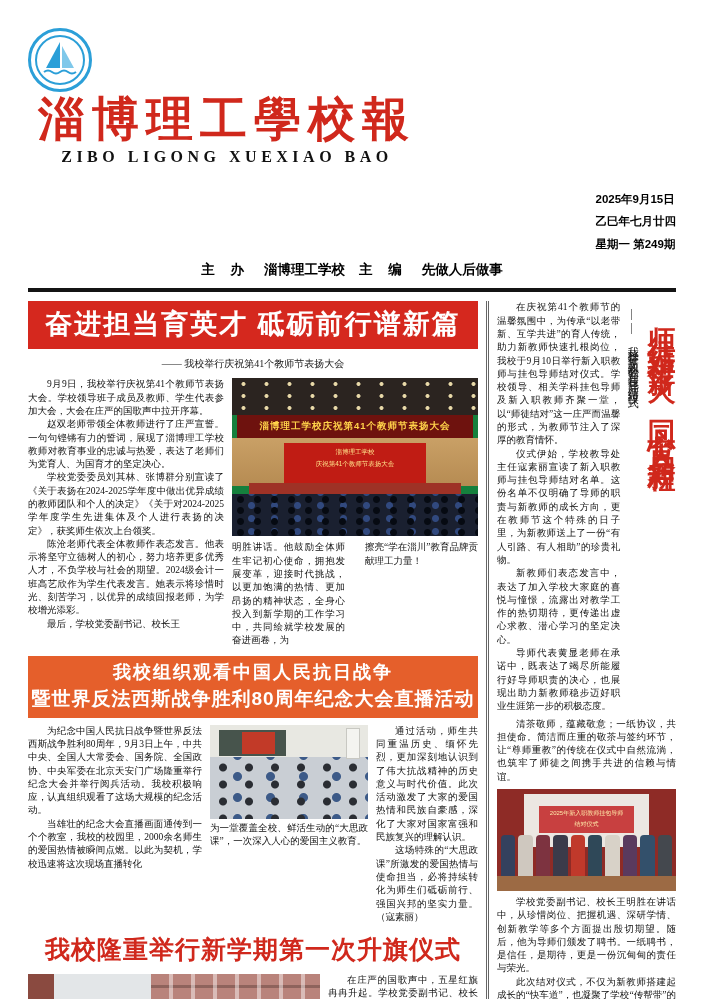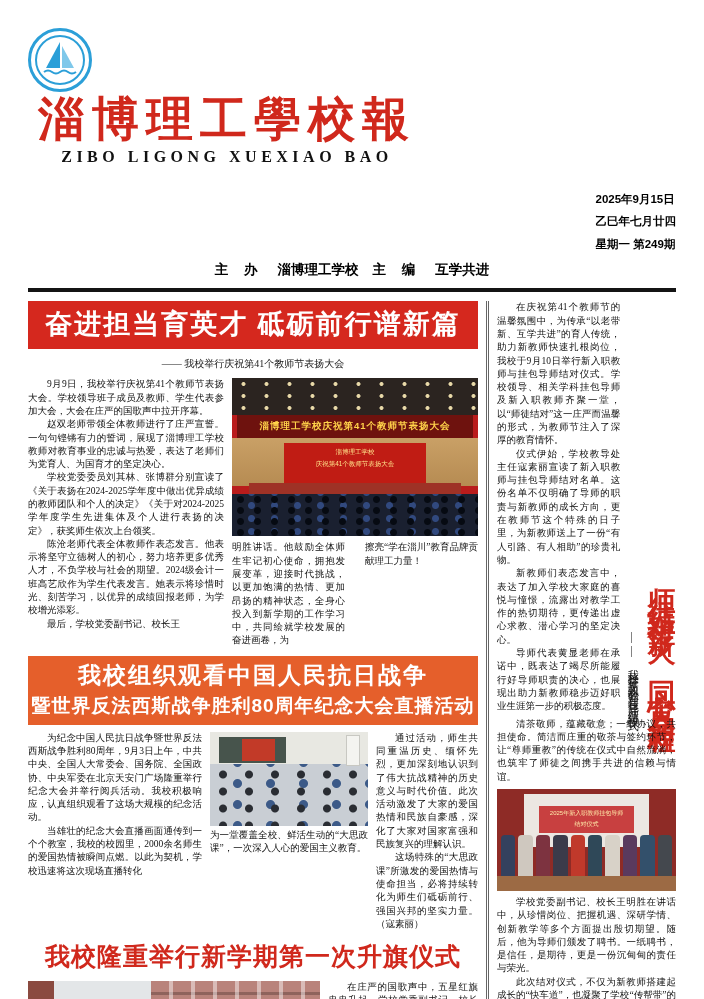--- a/index.html
+++ b/index.html
@@ -30,37 +30,37 @@
   
   .a1-banner { background:#d5281e; color:#fff; font-family:"Liberation Sans", sans-serif; font-weight:bold; font-size:27px; text-align:center; letter-spacing:2px; padding:5px 0 7px 0; }
   .a1-sub { text-align:center; font-size:10px; color:#1a1a1a; margin:8px 0 7px 0; }
   .a1-body { display:flex; gap:8px; }
   .a1-left { width:196px; flex:0 0 auto; }
   .a1-right { flex:1; }
   .a1-cols { display:flex; gap:20px; margin-top:5px; }
   .a1-col { flex:1; }
 
   
-  .photo1 { height:158px; position:relative; overflow:hidden; background:#b91c1c; }
+  .photo1 { height:158px; position:relative; overflow:hidden; background:#15803d; }
   .p1-ceiling { position:absolute; top:0; left:0; right:0; height:23%; background:#2b2420;
     background-image:radial-gradient(circle, #e8d9a8 1.5px, rgba(0,0,0,0) 2.5px); background-size:23px 12px; }
   .p1-led { position:absolute; top:23%; left:2%; right:2%; height:15%; background:#6e120e; color:#ffd24a;
     font-family:"Liberation Sans", sans-serif; font-weight:bold; font-size:9.5px; display:flex; align-items:center; justify-content:center; letter-spacing:1px; white-space:nowrap; }
   .p1-wall { position:absolute; top:38%; left:0; right:0; height:30%; background:linear-gradient(#c9a066,#b68b52); }
   .p1-screen { position:absolute; left:21%; width:58%; top:41%; height:25%; background:#c01c14; color:#ffe28a;
     font-size:6.5px; text-align:center; line-height:1.8; padding-top:3px; font-family:"Liberation Sans", sans-serif; }
   .p1-table { position:absolute; top:66%; left:7%; right:7%; height:8%; background:#9e3226; }
   .p1-aud { position:absolute; bottom:0; left:0; right:0; height:27%; background:#1a2030;
     background-image:radial-gradient(circle, #060a12 3px, rgba(0,0,0,0) 4px), radial-gradient(circle, #31497e 3px, rgba(0,0,0,0) 4px);
     background-size:17px 11px, 23px 13px; background-position:0 0, 8px 5px; }
 
   
   .article2 { margin-top:8px; }
   .a2-banner { background:#e55f2b; color:#fff; font-family:"Liberation Sans", sans-serif; font-weight:bold; text-align:center; padding:4px 0 6px 0; }
-  .a2-l1 { font-size:23px; letter-spacing:2px; }
+  .a2-l1 { font-size:18px; letter-spacing:2px; }
   .a2-l2 { font-size:19px; letter-spacing:1px; margin-top:2px; }
   .a2-body { display:flex; gap:8px; margin-top:7px; }
   .a2-col1 { width:174px; flex:0 0 auto; }
   .a2-mid { width:158px; flex:0 0 auto; }
   .a2-cap { margin-top:3px; }
   .a2-col3 { flex:1; }
 
   
   .photo2 { height:94px; position:relative; overflow:hidden; background:#c9ced4; }
   .p2-wall { position:absolute; top:0; left:0; right:0; height:34%; background:#e8e8e2; }
@@ -91,21 +91,21 @@
   .p3-trees { position:absolute; left:8%; right:0; top:33%; height:27%; background:#4a6340;
     background-image:radial-gradient(circle, #3c5634 7px, rgba(0,0,0,0) 8px); background-size:28px 19px; }
   .p3-ground { position:absolute; bottom:0; left:0; right:0; height:40%; background:#a5a5a1; }
   .p3-guard { position:absolute; width:11px; height:30px; background:#fafafa; border-radius:4px 4px 0 0; }
   .p3-guard::before { content:""; position:absolute; top:-7px; left:2px; width:7px; height:7px; border-radius:50%; background:#3a2e28; }
   .p3-guard::after { content:""; position:absolute; top:10px; left:0; width:11px; height:2px; background:#c8b06a; }
   .g1{ left:20%; bottom:14%; } .g2{ left:31%; bottom:17%; } .g3{ left:42%; bottom:13%; }
   .g4{ left:53%; bottom:18%; } .g5{ left:64%; bottom:14%; } .g6{ left:75%; bottom:17%; }
 
   
-  .sb-top { display:flex; gap:5px;align-items:flex-end; }
+  .sb-top { display:flex; gap:5px; }
   .sb-text { flex:1; }
   .sb-sub { writing-mode:vertical-rl; font-size:11px; letter-spacing:3px; color:#111; padding-top:8px; flex:0 0 auto; }
   .sb-head { writing-mode:vertical-rl; font-family:"Liberation Sans", sans-serif; font-weight:bold; font-size:28px; color:#d0281c; letter-spacing:8px; line-height:1.1; padding-top:4px; flex:0 0 auto; }
   .sb-full { margin-top:4px; }
 
   
   .photo4 { height:102px; position:relative; overflow:hidden; background:#8e2b26; margin:5px 0; }
   .p4-screen { position:absolute; left:15%; top:5%; width:70%; height:52%; background:#ece7e2; }
   .p4-banner { position:absolute; left:12%; top:22%; width:76%; height:52%; background:#c84040; color:#ffe9a8;
     font-family:"Liberation Sans", sans-serif; text-align:center; font-size:6px; line-height:1.9; padding-top:2px; }
@@ -140,21 +140,21 @@
       <div class="date-block">
         <div>2025年9月15日</div>
         <div>乙巳年七月廿四</div>
         <div>星期一  第249期</div>
       </div>
     </div>
     <div class="org-line">
       <span class="lbl">主 办</span>
       <span>淄博理工学校</span>
       <span class="lbl">主 编</span>
-      <span>互学共进</span>
+      <span>先做人后做事</span>
     </div>
     <div class="mast-rule"></div>
   </header>
 
   <div class="content">
     <div class="main">
 
       <section>
         <div class="a1-banner">奋进担当育英才  砥砺前行谱新篇</div>
         <div class="a1-sub">—— 我校举行庆祝第41个教师节表扬大会</div>

